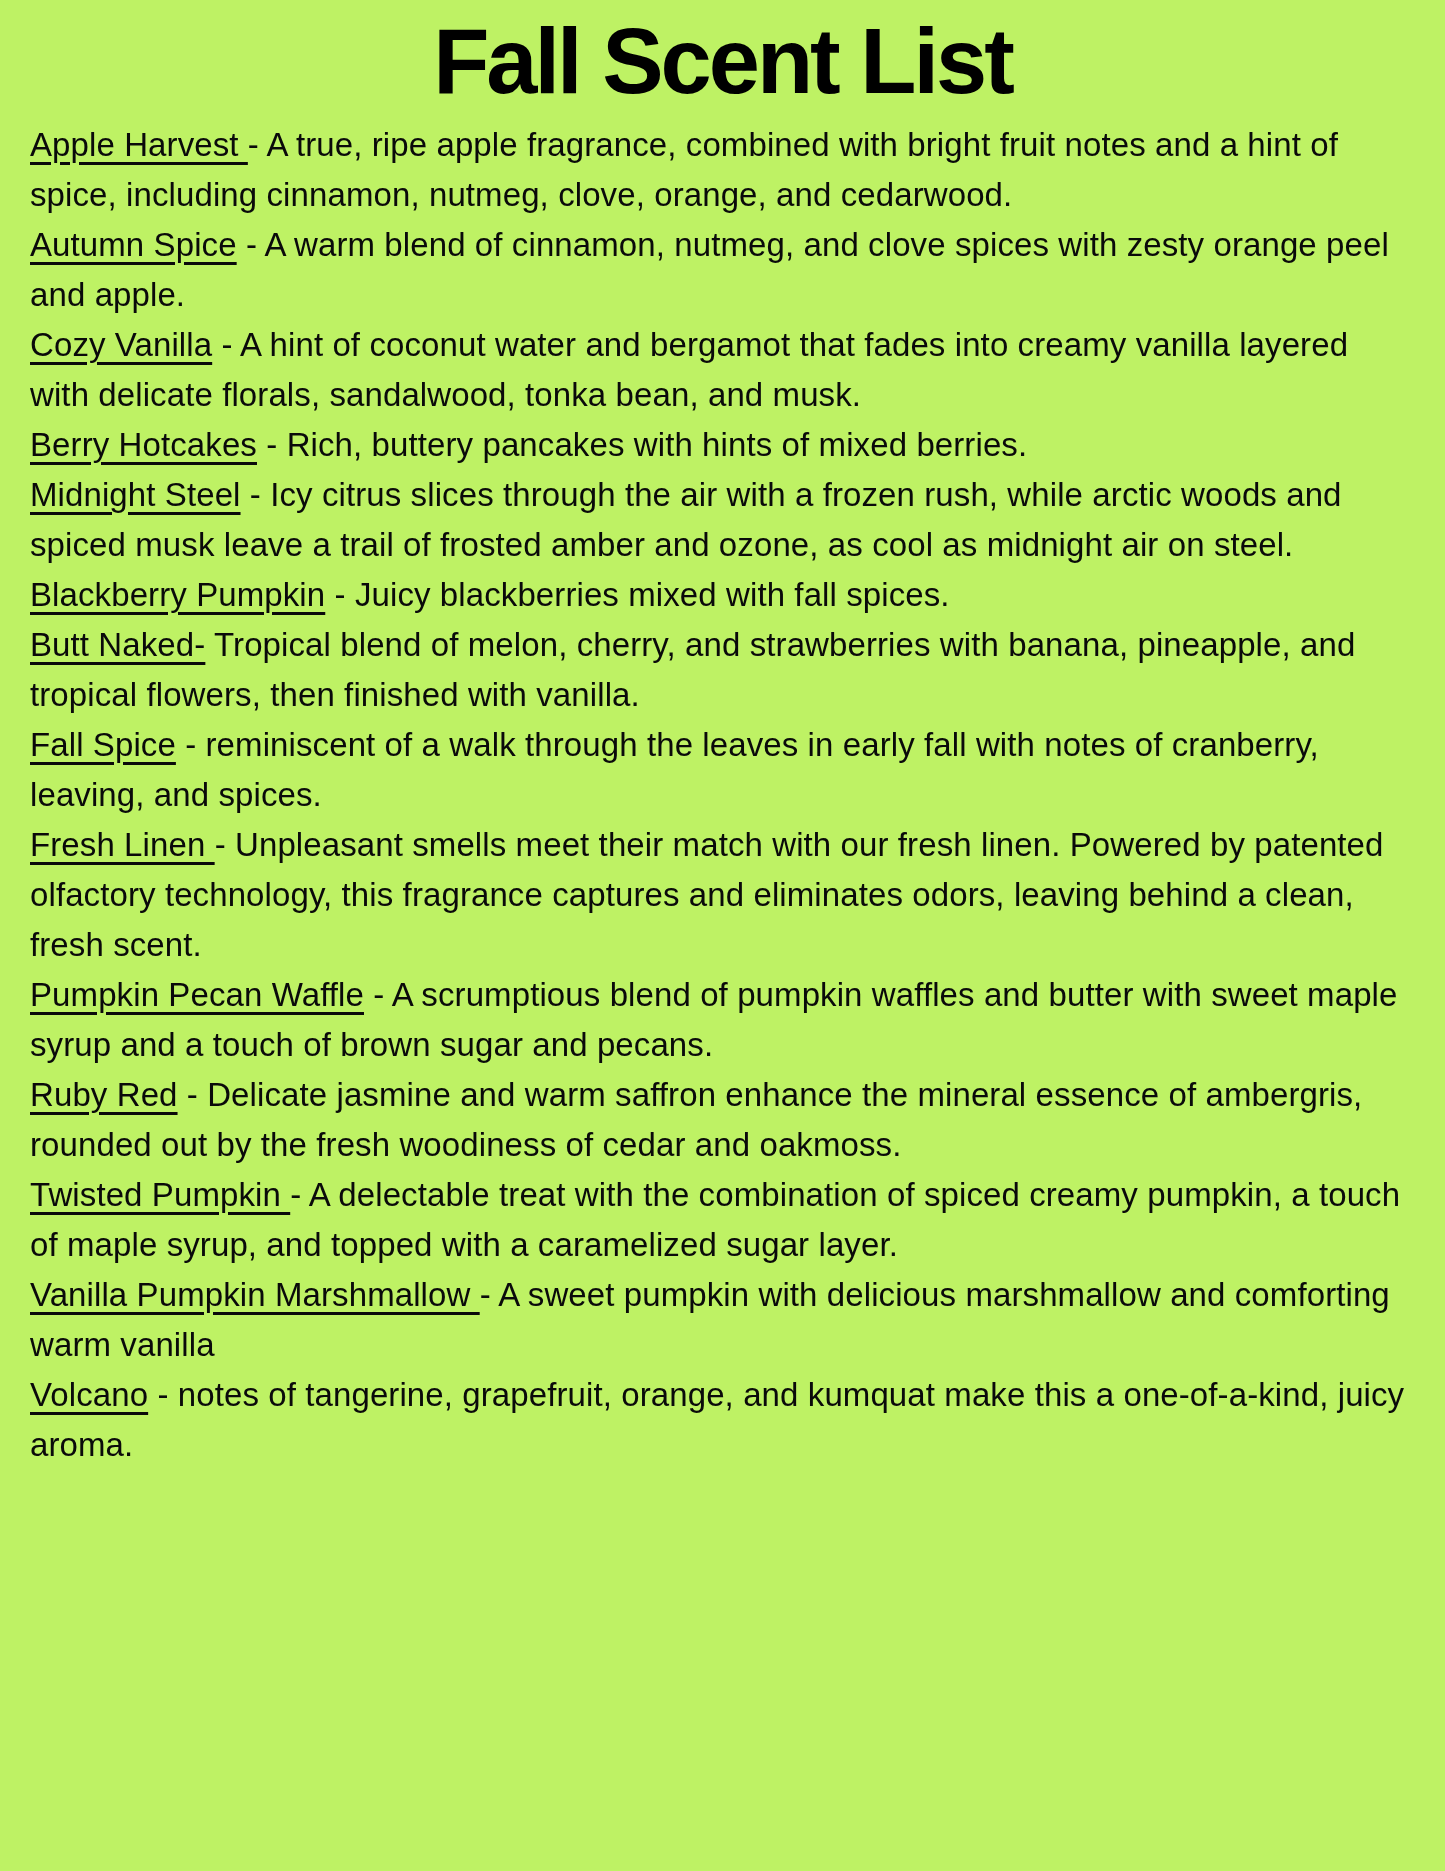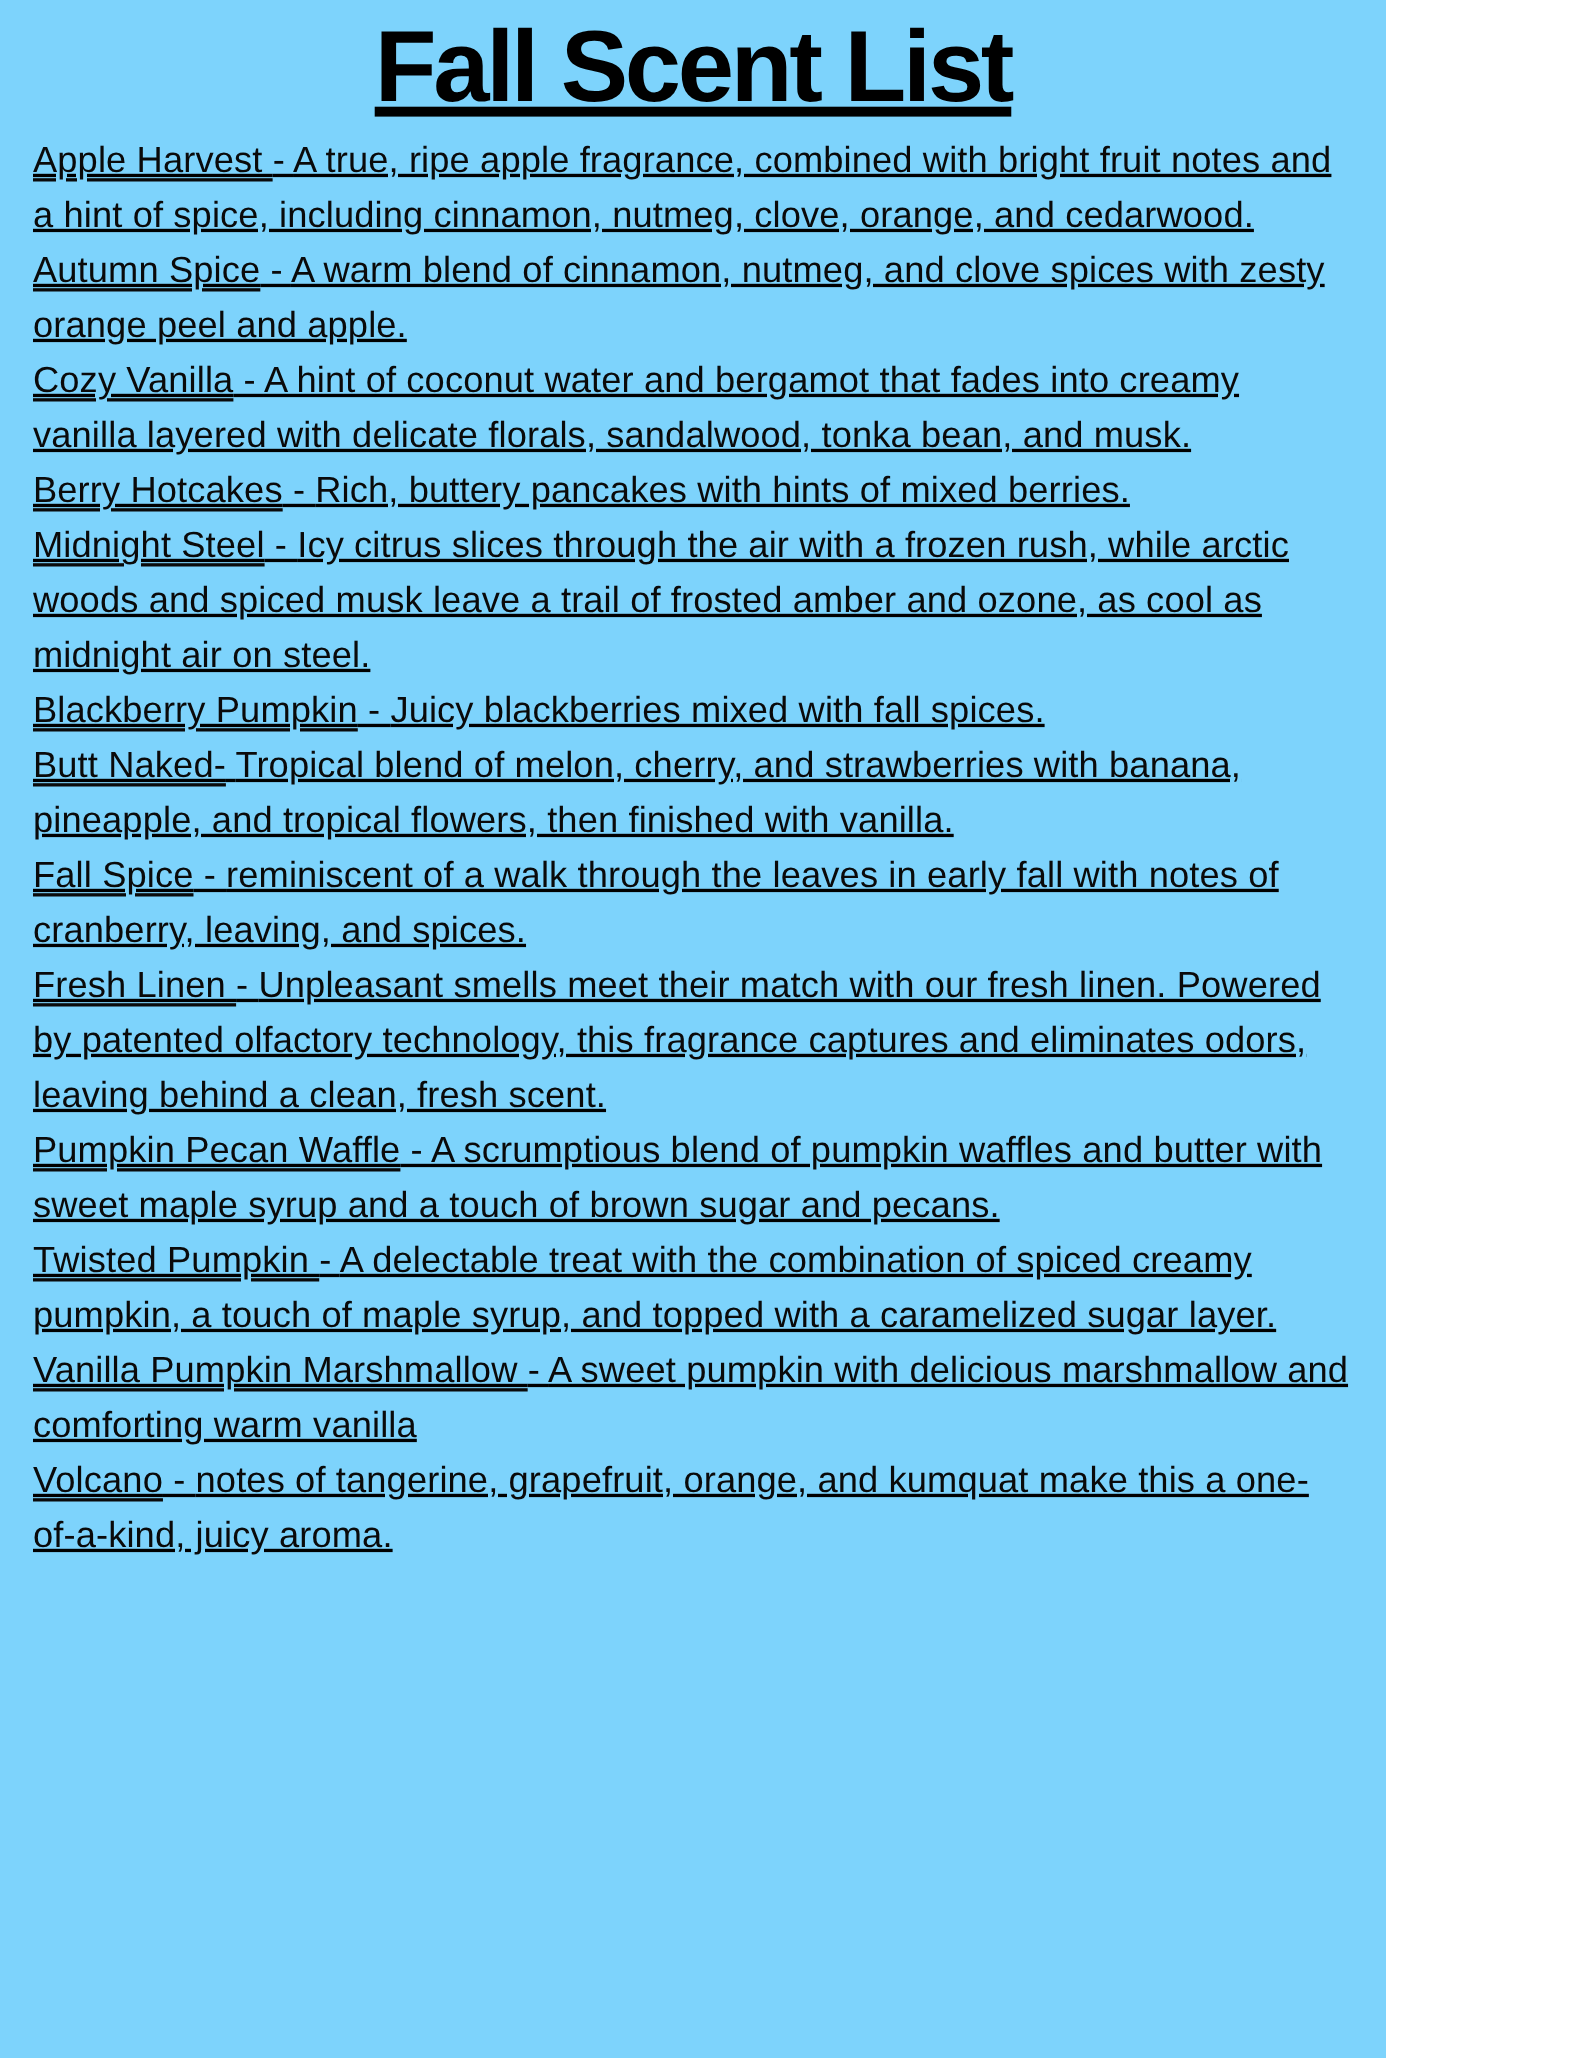--- a/index.html
+++ b/index.html
@@ -1,28 +1,27 @@
 <!DOCTYPE html>
 <html><head>
 <meta charset="utf-8">
 <style>
   html, body {
     margin: 0;
     padding: 0;
     background: #ffffff;
   }
   .page {
-    width: 1260px;
+    width: 1445px;
     height: 1871px;
-    background: #7dd3fc;
+    background: #bef264;
     box-sizing: border-box;
     overflow: hidden;
     font-family: "Liberation Sans", "DejaVu Sans", sans-serif;
     color: #000000;
-    text-decoration: underline;
   }
   .title {
     margin: 6px 0 4px 0;
     text-align: center;
     font-size: 92px;
     line-height: 110px;
     font-weight: bold;
     letter-spacing: -3px;
     color: #000000;
     font-family: "Liberation Sans", "DejaVu Sans", sans-serif;
@@ -72,20 +71,21 @@
   <p class="entry"><span class="scent-name">Butt Naked-</span><span class="scent-sep"> </span><span class="scent-desc">Tropical blend of melon, cherry, and strawberries with banana, pineapple, and tropical flowers, then finished with vanilla.</span></p>
 
   <p class="entry"><span class="scent-name">Fall Spice</span><span class="scent-sep"> - </span><span class="scent-desc">reminiscent of a walk through the leaves in early fall with notes of cranberry, leaving, and spices.</span></p>
 
   <p class="entry"><span class="scent-name">Fresh Linen </span><span class="scent-sep">- </span><span class="scent-desc">Unpleasant smells meet their match with our fresh linen. Powered by patented olfactory technology, this fragrance captures and eliminates odors, leaving behind a clean, fresh scent.</span></p>
 
 
 
   <p class="entry"><span class="scent-name">Pumpkin Pecan Waffle</span><span class="scent-sep"> - </span><span class="scent-desc">A scrumptious blend of pumpkin waffles and butter with sweet maple syrup and a touch of brown sugar and pecans.</span></p>
 
+  <p class="entry"><span class="scent-name">Ruby Red</span><span class="scent-sep"> - </span><span class="scent-desc">Delicate jasmine and warm saffron enhance the mineral essence of ambergris, rounded out by the fresh woodiness of cedar and oakmoss.</span></p>
 
   <p class="entry"><span class="scent-name">Twisted Pumpkin </span><span class="scent-sep">- </span><span class="scent-desc">A delectable treat with the combination of spiced creamy pumpkin, a touch of maple syrup, and topped with a caramelized sugar layer.</span></p>
 
   <p class="entry"><span class="scent-name">Vanilla Pumpkin Marshmallow </span><span class="scent-sep">- </span><span class="scent-desc">A sweet pumpkin with delicious marshmallow and comforting warm vanilla</span></p>
 
   <p class="entry"><span class="scent-name">Volcano</span><span class="scent-sep"> - </span><span class="scent-desc">notes of tangerine, grapefruit, orange, and kumquat make this a one-of-a-kind, juicy aroma.</span></p>
 </div>
 </div>
 
 </body></html>

